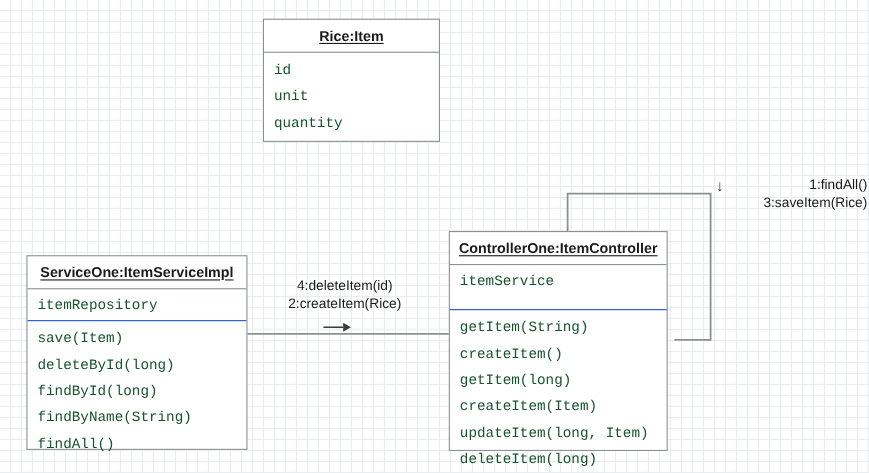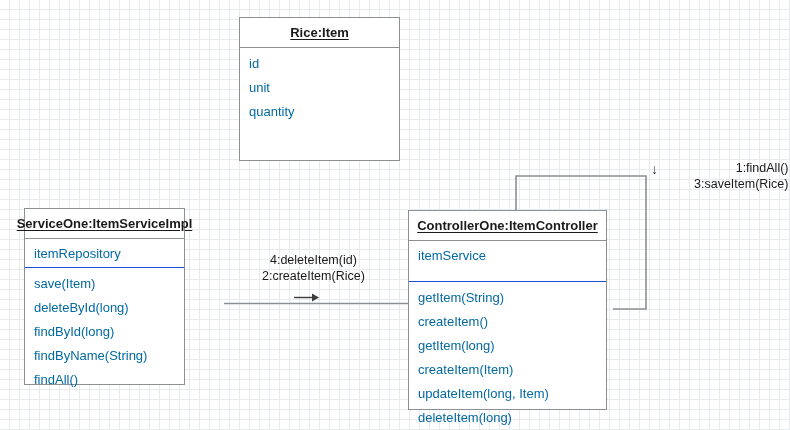--- a/index.html
+++ b/index.html
@@ -58,34 +58,35 @@
     text-underline-offset: 2px;
   }
   .uml-section {
     box-sizing: border-box;
   }
   .uml-section.divider {
     border-bottom: 1px solid #1d4ed8;
   }
   .uml-row {
     font-size: 13px;
-    color: #0369a1;
+    color: #14532d;
     padding-left: 9px;
     white-space: nowrap;
     display: flex;
     align-items: center;
     box-sizing: border-box;
+    font-family: Liberation Mono, monospace;
   }
   
-  #box-rice { left: 239px; top: 17px; width: 161px; height: 144px; }
+  #box-rice { left: 239px; top: 17px; width: 161px; height: 112px; }
   #box-rice .uml-header { height: 30px; }
   #box-rice .uml-row { height: 24px; }
   #box-rice .uml-section { padding-top: 3px; }
   
-  #box-service { left: 24px; top: 208px; width: 161px; height: 177px; }
+  #box-service { left: 24px; top: 232px; width: 201px; height: 177px; }
   #box-service .uml-header { height: 30px; }
   #box-service .uml-row { height: 24px; }
   #box-service .attrs { padding-top: 2px; padding-bottom: 2px; }
   #box-service .ops { padding-top: 3px; }
   
   #box-controller { left: 408px; top: 210px; width: 199px; height: 200px; }
   #box-controller .uml-header { height: 30px; }
   #box-controller .uml-row { height: 24px; }
   #box-controller .attrs { padding-top: 2px; padding-bottom: 14px; }
   #box-controller .ops { padding-top: 3px; }

